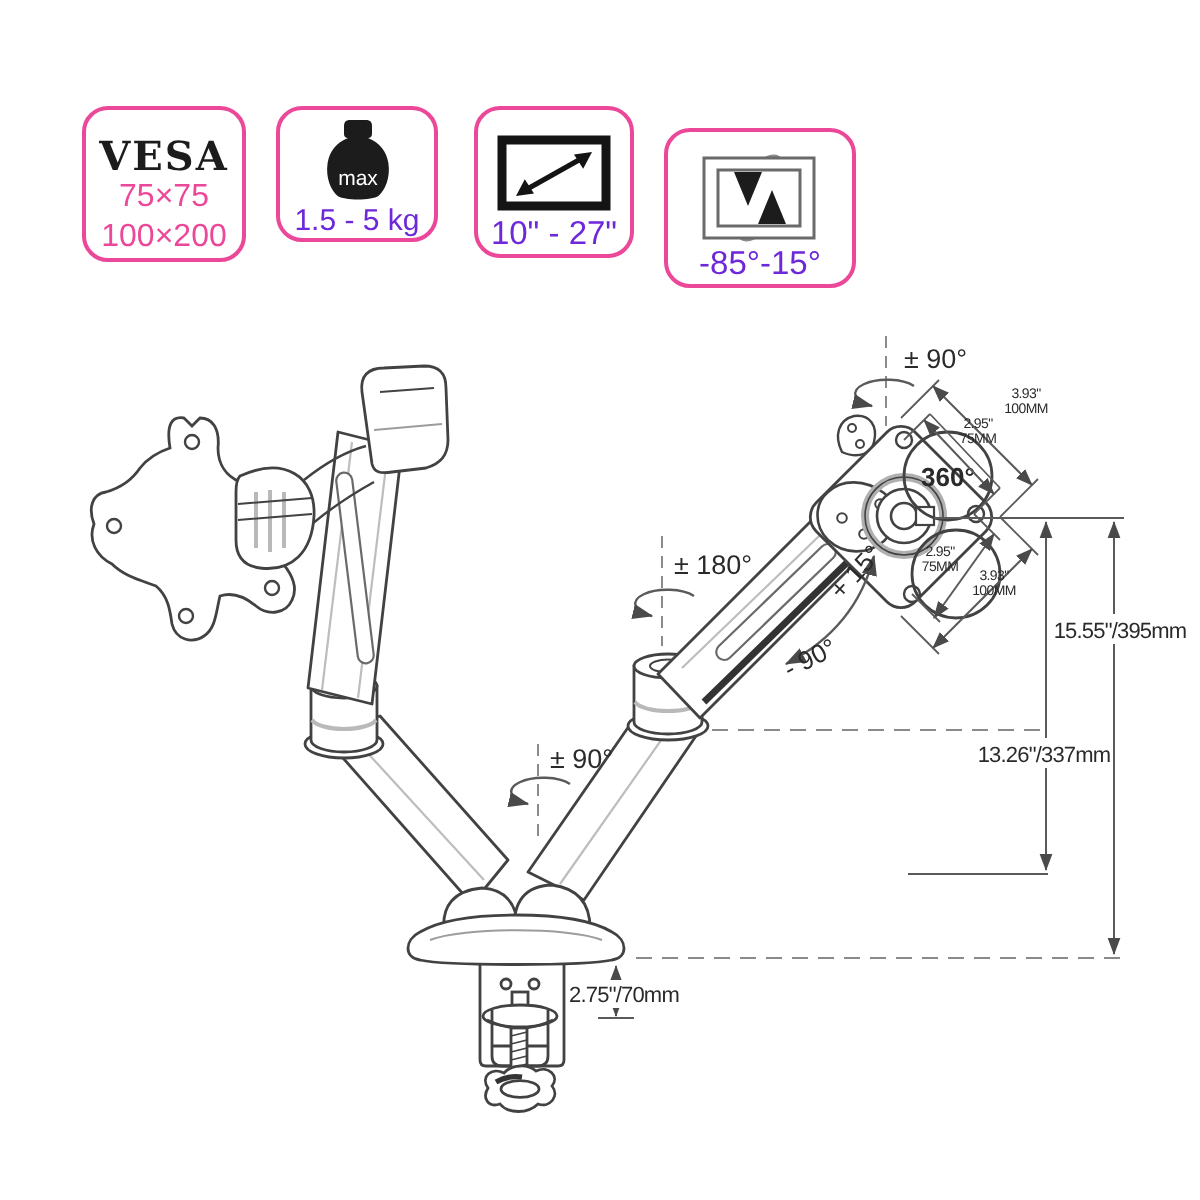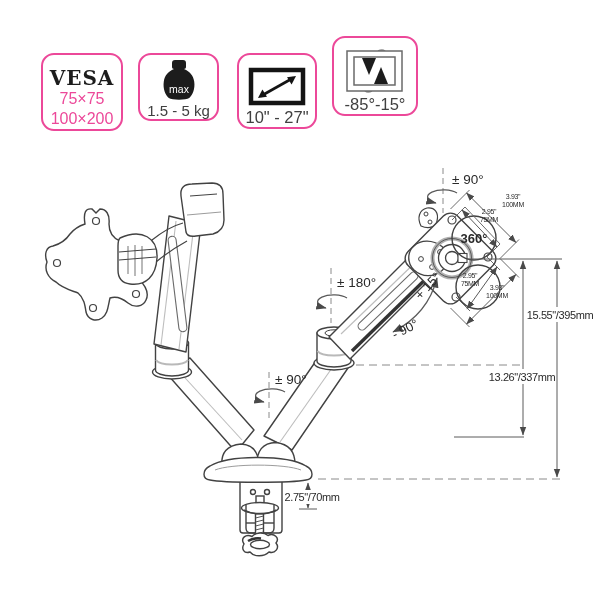--- a/index.html
+++ b/index.html
@@ -10,21 +10,21 @@
   .spec-box{
     position:absolute;border:2px solid #ec4899;border-radius:13px;background:#fff;
     display:flex;flex-direction:column;align-items:center;justify-content:flex-end;
     box-sizing:border-box;
   }
   .vesa-title{
     font-family:"DejaVu Serif","Liberation Serif",serif;font-weight:700;
     font-size:20px;letter-spacing:1px;line-height:1.05;color:#1c1c1c;margin-top:2px;
   }
   .vesa-size{font-size:16px;line-height:1.25;color:#ec4899;}
-  .spec-label{font-size:15px;color:#404040;margin-top:1px;white-space:nowrap;}
+  .spec-label{font-size:15px;color:#6d28d9;margin-top:1px;white-space:nowrap;}
   .spec-label.big{font-size:16.5px;}
   svg.diagram{position:absolute;left:0;top:0;}
   text{font-family:"Liberation Sans",sans-serif;}
 </style>
 </head>
 <body>
 
 <div class="stage">
 
   <div class="spec-box" style="left:41px;top:53px;width:82px;height:78px;">
@@ -47,21 +47,21 @@
   <div class="spec-box" style="left:237px;top:53px;width:80px;height:76px;">
     <svg width="58" height="40" viewBox="0 0 58 40">
       <rect x="3" y="3" width="52" height="33" fill="none" stroke="#141414" stroke-width="4.5"></rect>
       <line x1="13" y1="29" x2="45" y2="11" stroke="#141414" stroke-width="2.6"></line>
       <path d="M48 9 L39 10.2 L43.6 17.4 Z" fill="#141414"></path>
       <path d="M10 31 L19 29.8 L14.4 22.6 Z" fill="#141414"></path>
     </svg>
     <div class="spec-label big">10" - 27"</div>
   </div>
 
-  <div class="spec-box" style="left:332px;top:36px;width:86px;height:80px;">
+  <div class="spec-box" style="left:332px;top:64px;width:96px;height:80px;">
     <svg width="60" height="46" viewBox="0 0 60 46">
       <path d="M33 3 C39 0.5 43 4 39 8" fill="none" stroke="#8a8a8a" stroke-width="1.6"></path>
       <path d="M27 43 C21 45.5 17 42 21 38" fill="none" stroke="#8a8a8a" stroke-width="1.6"></path>
       <rect x="2" y="3" width="55" height="40" fill="#fff" stroke="#6a6a6a" stroke-width="1.5"></rect>
       <rect x="9" y="9" width="41" height="28" fill="none" stroke="#6a6a6a" stroke-width="1.5"></rect>
       <path d="M17 10 L31 10 L24 27 Z" fill="#1c1c1c"></path>
       <path d="M29 36 L43 36 L36 19 Z" fill="#1c1c1c"></path>
     </svg>
     <div class="spec-label big">-85°-15°</div>
   </div>

